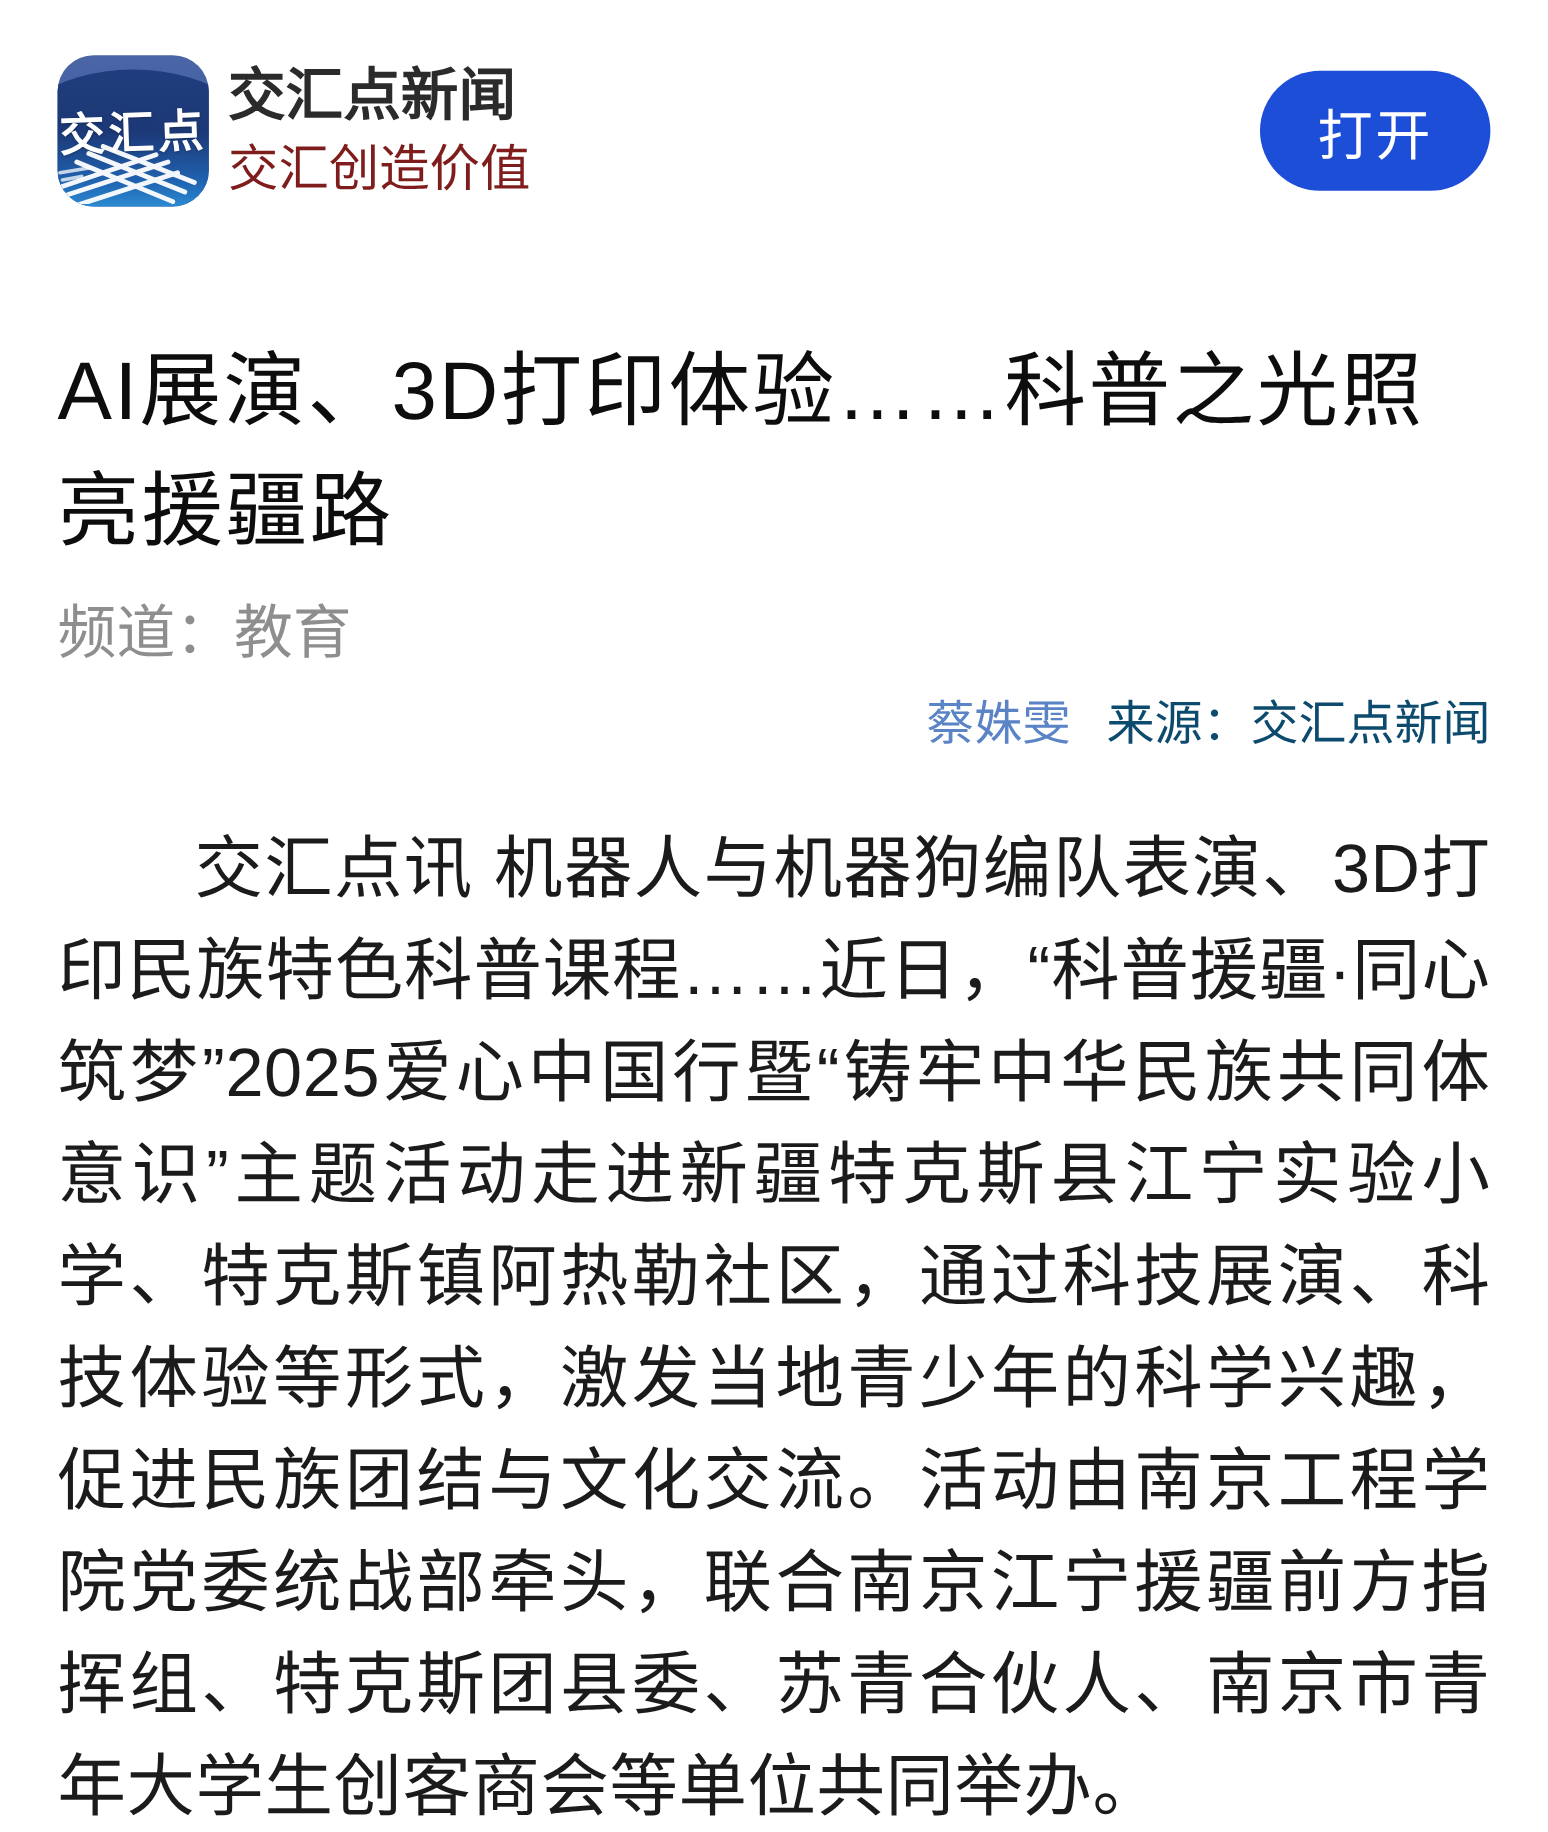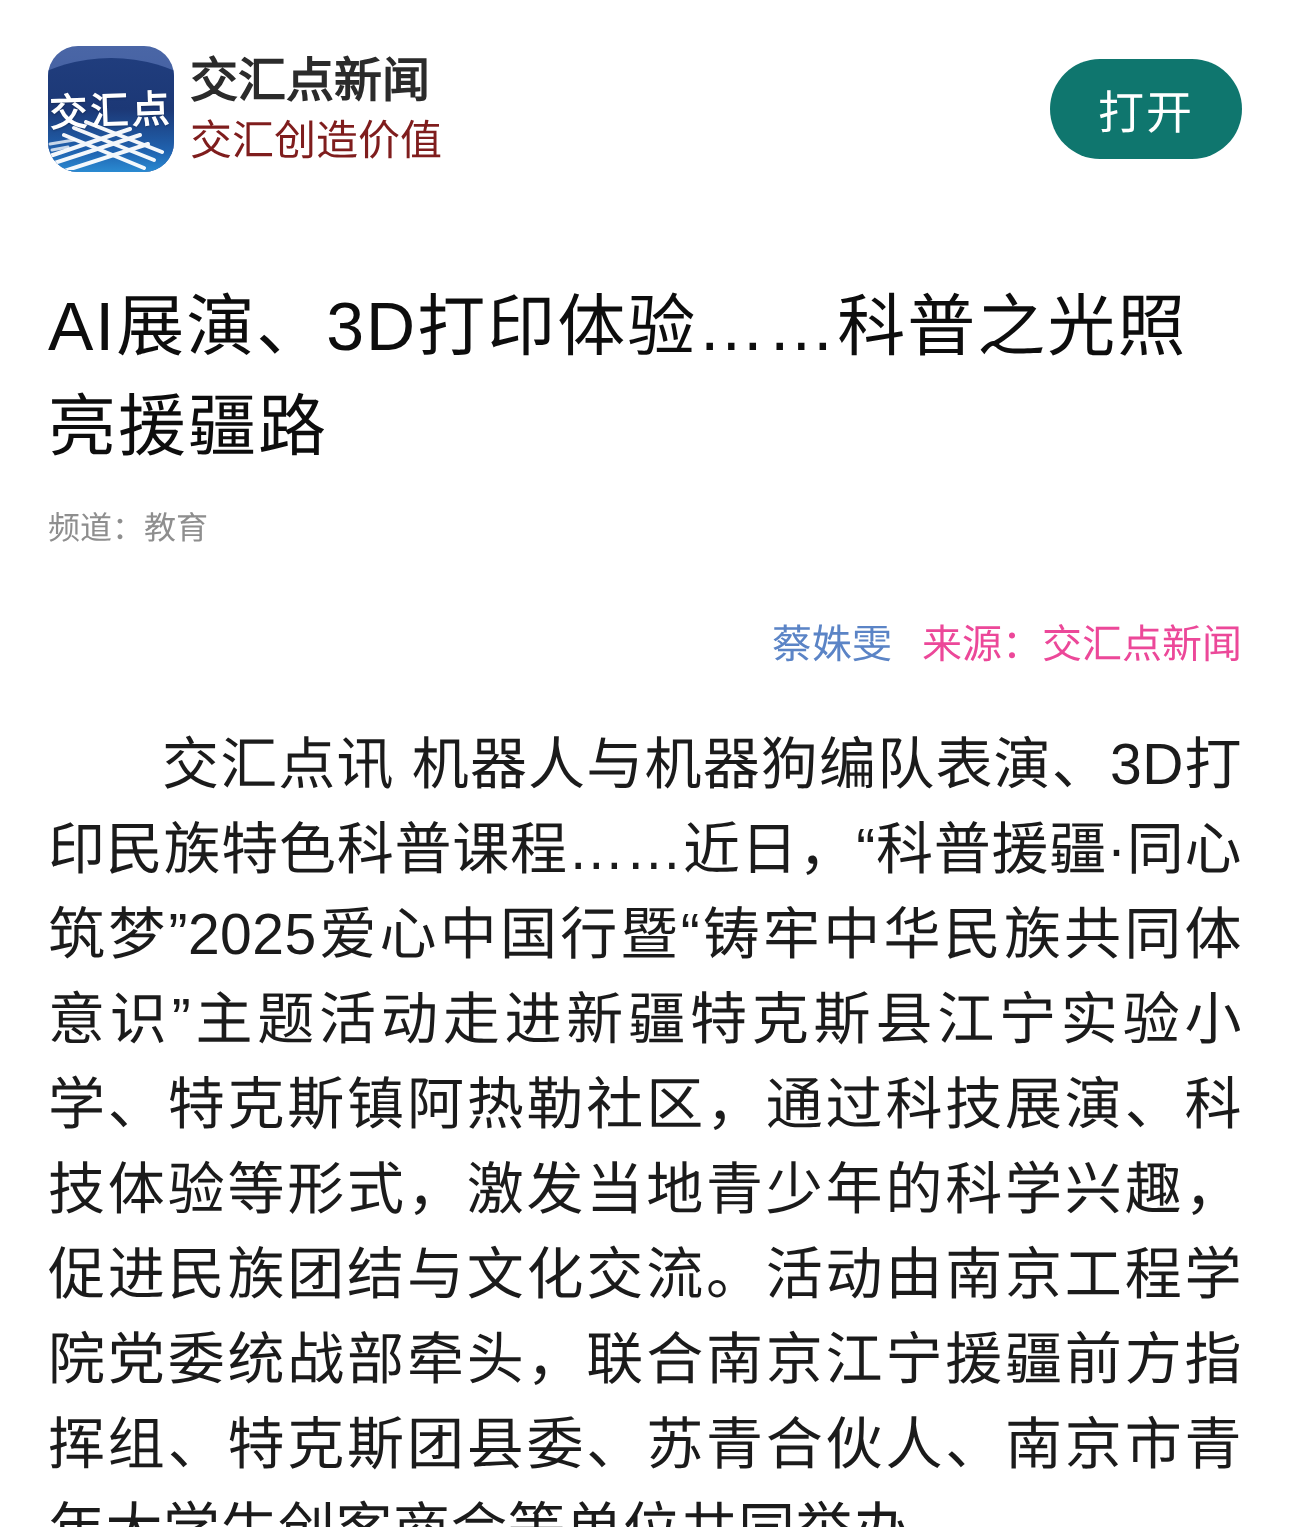--- a/index.html
+++ b/index.html
@@ -40,46 +40,46 @@
   .app-banner-text{margin-left:16px;min-width:0;}
   .app-name{
     font-size:48px;font-weight:600;color:#2b2b2b;line-height:56px;
   }
   .app-tagline{
     margin-top:8px;font-size:42px;color:#7f1d1d;line-height:48px;
   }
   .open-btn{
     margin-left:auto;flex-shrink:0;
     width:192px;height:100px;border-radius:50px;
-    background:#0f766e;color:#ffffff;border:none;
+    background:#1d4ed8;color:#ffffff;border:none;
     font-size:46px;font-weight:500;letter-spacing:2px;
     display:flex;align-items:center;justify-content:center;
     font-family:"Liberation Sans", sans-serif;
     cursor:pointer;
   }
 
   
   .article-title{
     margin:104px 0 0 0;
     font-size:68px;line-height:100px;font-weight:400;
     color:#0d0d0d;letter-spacing:2px;
     word-break:break-all;
   }
   .channel-row{
     margin-top:28px;
-    font-size:32px;line-height:48px;color:#8e8e8e;font-family:Liberation Serif, serif;
+    font-size:49px;line-height:48px;color:#8e8e8e;font-family:Liberation Serif, serif;
   }
   .byline-row{
     margin-top:28px;
     display:flex;align-items:baseline;justify-content:flex-end;
     font-size:40px;line-height:48px;color:#9b9b9b;
   }
   .byline-left{display:flex;align-items:baseline;}
   .author-link{color:#5b84c6;text-decoration:none;margin-right:30px;cursor:pointer;}
-  .source-right{color:#ec4899;margin-top:40px;}
+  .source-right{color:#0c4a6e;}
 
   .article-body{
     margin:54px 0 0 0;
     font-size:57px;line-height:85px;color:#1b1b1b;
     text-align:justify;text-justify:inter-ideograph;
     text-indent:2em;
     word-break:break-all;
     letter-spacing:0.5px;
   }
 </style>

